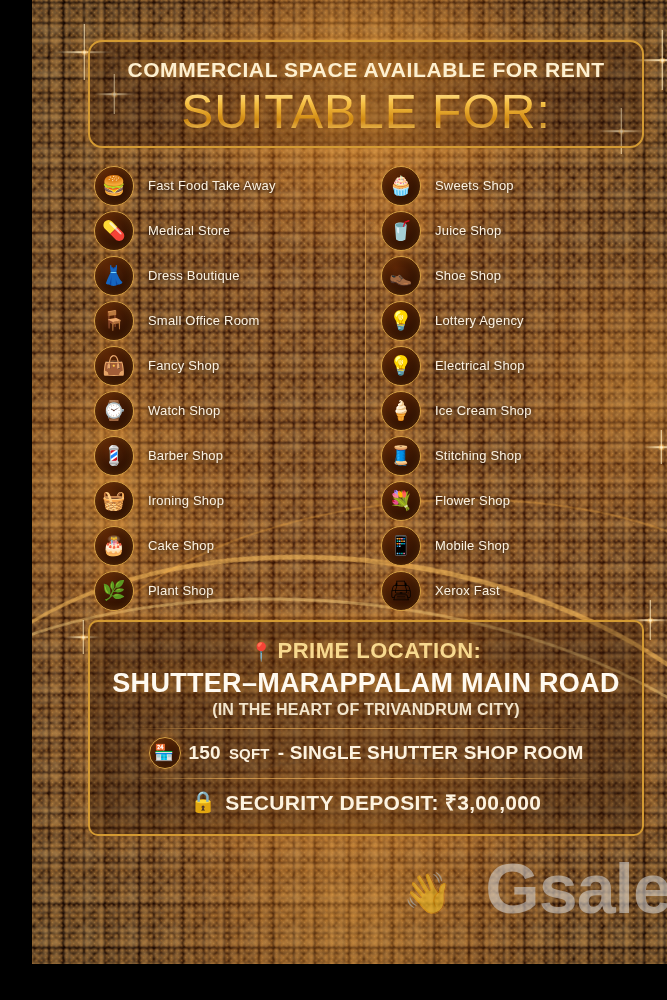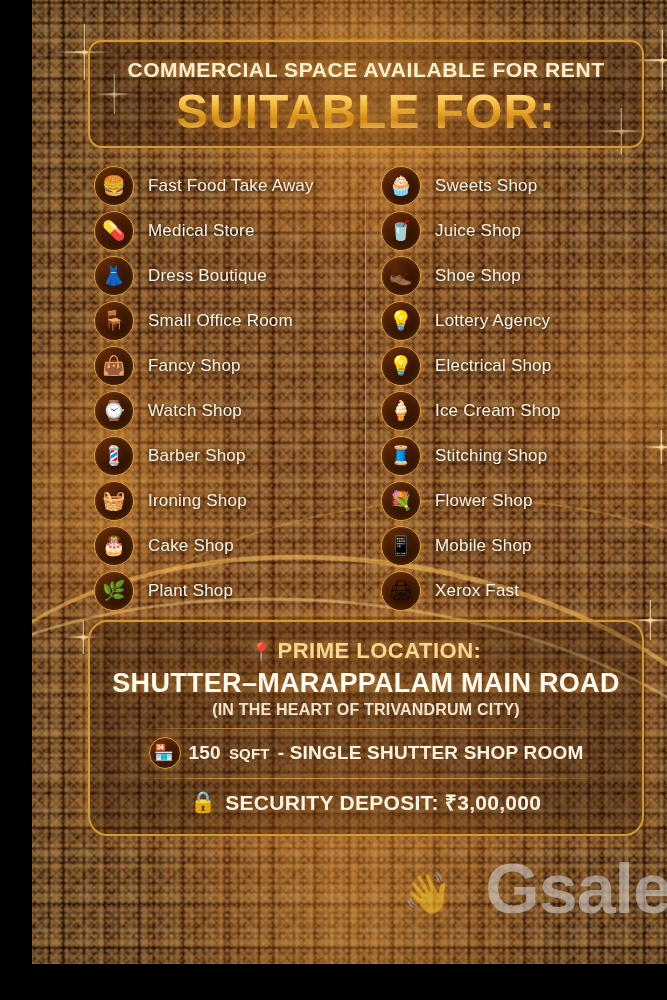--- a/index.html
+++ b/index.html
@@ -124,21 +124,21 @@
     font-size: 21px;
     font-weight: bold;
     letter-spacing: 0.6px;
     color: #fdf0d0;
     text-shadow: 0 0 10px rgba(255,170,60,0.65);
     white-space: nowrap;
   }
   .header-main {
     margin-top: 2px;
     font-size: 48px;
-    font-weight: bold;
+    font-weight: normal;
     letter-spacing: 1px;
     background: linear-gradient(to bottom, #fff3c4 0%, #f6c64a 35%, #c9860f 65%, #ffe89a 100%);
     -webkit-background-clip: text;
     background-clip: text;
     color: transparent;
     text-shadow: 0 2px 10px rgba(255,160,40,0.35);
   }
 
   
   .lists {
@@ -175,36 +175,36 @@
     box-shadow: 0 0 9px rgba(255,165,60,0.45), inset 0 0 8px rgba(255,150,40,0.25);
     display: flex;
     align-items: center;
     justify-content: center;
     font-size: 19px;
     line-height: 1;
     flex: 0 0 auto;
   }
   .item-label {
     margin-left: 14px;
-    font-size: 17px;
+    font-size: 13px;
     color: #fbf2e2;
     letter-spacing: 0.2px;
     text-shadow: 0 1px 4px rgba(0,0,0,0.8);
     white-space: nowrap;
   }
 
   
   .info-panel {
     position: absolute;
     left: 56px;
     top: 620px;
     width: 556px;
     height: 216px;
     border: 2px solid #d39a33;
-    border-radius: 20px;
+    border-radius: 10px;
     box-shadow: 0 0 18px rgba(255,170,60,0.30), inset 0 0 22px rgba(255,150,40,0.10);
     background: rgba(30,10,2,0.28);
     box-sizing: border-box;
     text-align: center;
     color: #fdf3e0;
   }
   .prime-row {
     margin-top: 16px;
     font-size: 22px;
     font-weight: bold;

